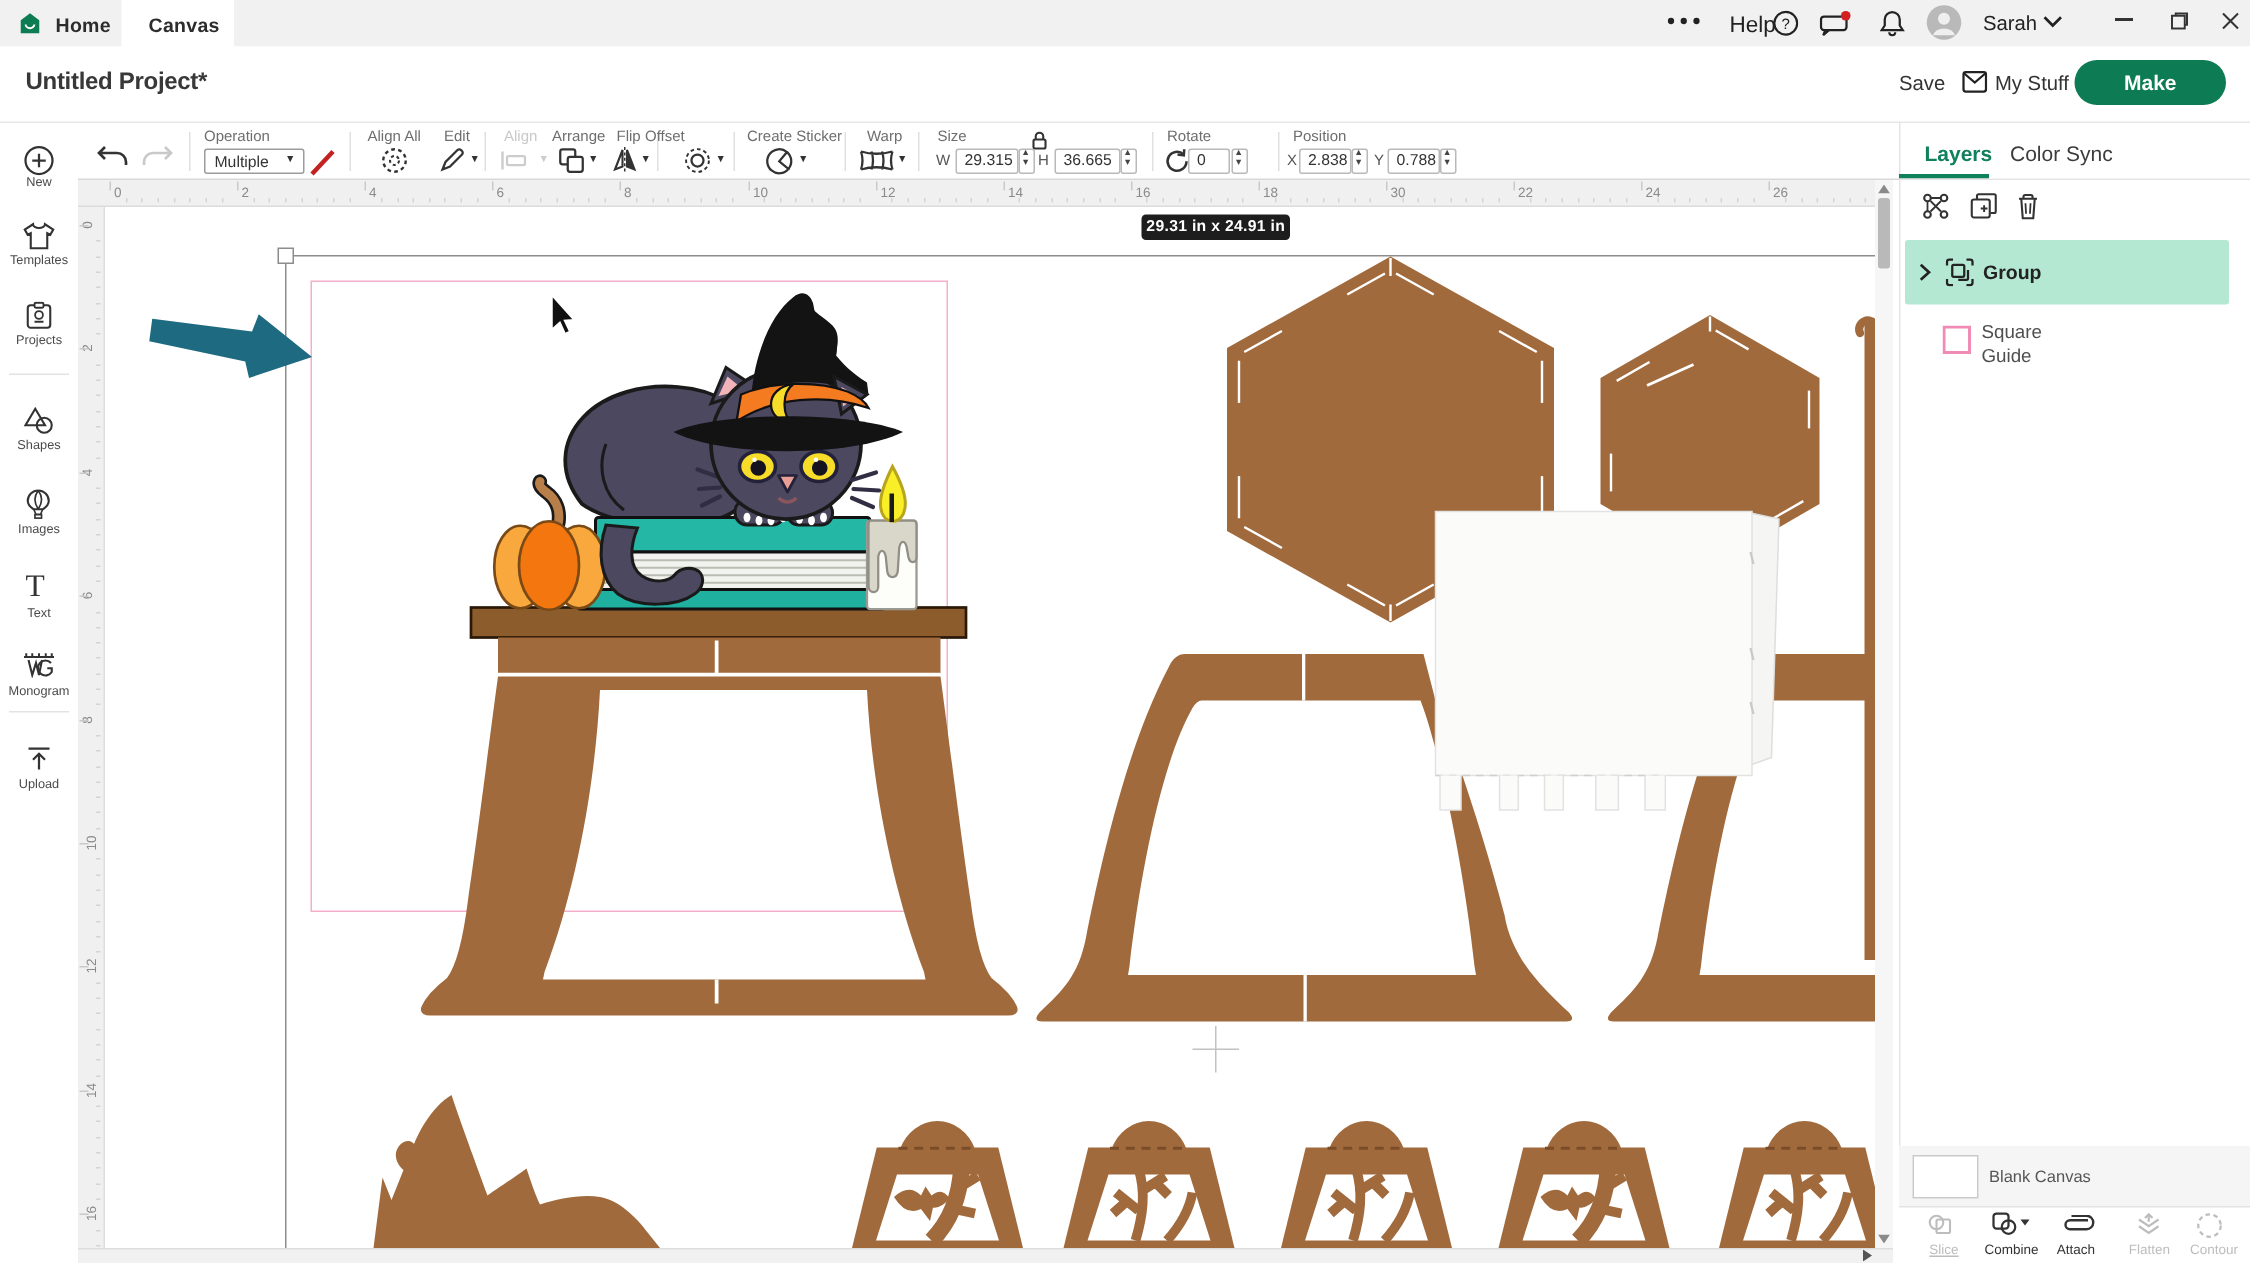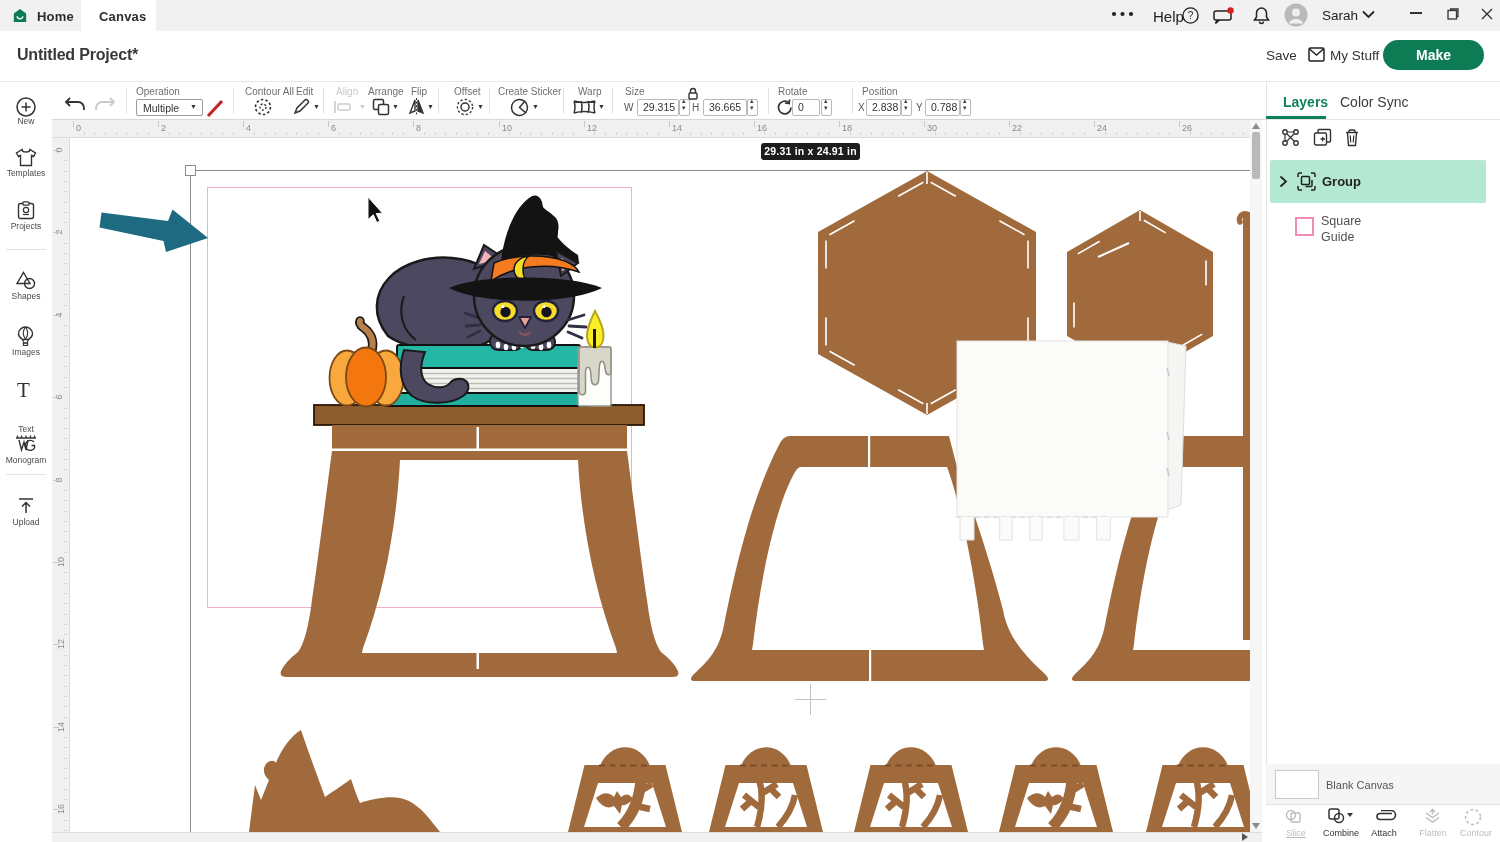--- a/index.html
+++ b/index.html
@@ -120,21 +120,21 @@
   <svg class="abs" style="left:92px;top:96px" width="24" height="17" viewBox="0 0 24 17">
     <path d="M18 2 L22 6 L18 10 M22 6 H10 a6 6 0 0 0 -6 6 v2" fill="none" stroke="#c9c9c9" stroke-width="1.8"></path>
   </svg>
   <div class="tdiv" style="left:126px"></div>
   <div class="tlabel" style="left:136px">Operation</div>
   <div class="abs" style="left:136px;top:99px;width:67px;height:17px;border:1px solid #9c9c9c;border-radius:2px;background:#fff;font-size:10.5px;color:#333;padding:2px 0 0 6px;">Multiple <span style="position:absolute;right:5px;top:3px;font-size:7px;color:#333">▼</span></div>
   <svg class="abs" style="left:206px;top:98px" width="20" height="20" viewBox="0 0 20 20">
     <path d="M2 18 L16 3" stroke="#c32222" stroke-width="3"></path>
   </svg>
   <div class="tdiv" style="left:233px"></div>
-  <div class="tlabel" style="left:245px">Contour All</div>
+  <div class="tlabel" style="left:245px">Align All</div>
   <svg class="abs" style="left:254px;top:98px" width="18" height="18" viewBox="0 0 18 18">
     <g fill="none" stroke="#333" stroke-width="1.6" stroke-dasharray="2.5 2.2">
       <circle cx="9" cy="9" r="7.5"></circle>
     </g>
     <circle cx="9" cy="9" r="3" fill="none" stroke="#333" stroke-width="1.4" stroke-dasharray="2 1.8"></circle>
   </svg>
   <div class="tlabel" style="left:296px">Edit</div>
   <svg class="abs" style="left:292px;top:97px" width="19" height="19" viewBox="0 0 19 19">
     <path d="M3 16 L5 11 L13 3 a1.6 1.6 0 0 1 2.3 0 l0.7 0.7 a1.6 1.6 0 0 1 0 2.3 L8 14 Z" fill="none" stroke="#333" stroke-width="1.5"></path>
   </svg>
@@ -153,21 +153,21 @@
   </svg>
   <div class="abs" style="left:392px;top:103px;font-size:7px;color:#333">▼</div>
   <div class="tlabel" style="left:411px">Flip</div>
   <svg class="abs" style="left:408px;top:97px" width="17" height="19" viewBox="0 0 17 19">
     <path d="M7 3 L2 16 L7 14 Z" fill="none" stroke="#333" stroke-width="1.4"></path>
     <path d="M10 3 L15 16 L10 14 Z" fill="#333" stroke="#333" stroke-width="1.4"></path>
     <path d="M8.5 1 V18" stroke="#333" stroke-width="1" stroke-dasharray="2 1.6"></path>
   </svg>
   <div class="abs" style="left:427px;top:103px;font-size:7px;color:#333">▼</div>
   <div class="tdiv" style="left:438px"></div>
-  <div class="tlabel" style="left:454px">Offset</div>
+  <div class="tlabel" style="left:430px">Offset</div>
   <svg class="abs" style="left:456px;top:98px" width="18" height="18" viewBox="0 0 18 18">
     <circle cx="9" cy="9" r="4" fill="none" stroke="#333" stroke-width="1.5"></circle>
     <circle cx="9" cy="9" r="7.6" fill="none" stroke="#333" stroke-width="1.3" stroke-dasharray="2.4 2"></circle>
   </svg>
   <div class="abs" style="left:477px;top:103px;font-size:7px;color:#333">▼</div>
   <div class="tdiv" style="left:489px"></div>
   <div class="tlabel" style="left:498px">Create Sticker</div>
   <svg class="abs" style="left:510px;top:98px" width="19" height="19" viewBox="0 0 19 19">
     <path d="M9.5 1.5 a8 8 0 1 0 8 8 L9.5 9.5 Z" fill="none" stroke="#333" stroke-width="1.5" transform="rotate(40 9.5 9.5)"></path>
     <path d="M9.5 1.5 a8 8 0 0 1 8 8" fill="none" stroke="#333" stroke-width="1.5" transform="rotate(40 9.5 9.5)"></path>
@@ -233,21 +233,21 @@
     <circle cx="14.5" cy="12.5" r="5" fill="#fff" fill-opacity="0" stroke="#333" stroke-width="1.4"></circle>
   </svg>
   <div class="sblabel" style="top:291px">Shapes</div>
   <svg class="abs" style="left:17px;top:326px" width="17" height="20" viewBox="0 0 17 20">
     <path d="M8.5 1 a7 7 0 0 1 7 7 c0 3-2.5 4.5-4 5.5 h-6 c-1.5-1-4-2.5-4-5.5 a7 7 0 0 1 7-7 Z" fill="none" stroke="#333" stroke-width="1.4"></path>
     <path d="M5.5 13.5 L7 17 H10 L11.5 13.5 M8.5 1 C5.5 5 5.5 9 8.5 13.5 M8.5 1 C11.5 5 11.5 9 8.5 13.5" fill="none" stroke="#333" stroke-width="1.1"></path>
     <rect x="6.3" y="17" width="4.4" height="2.4" fill="none" stroke="#333" stroke-width="1.1"></rect>
   </svg>
   <div class="sblabel" style="top:347px">Images</div>
   <div class="abs" style="left:17px;top:378px;font-family:'Liberation Serif',serif;font-size:21px;color:#333;">T</div>
-  <div class="sblabel" style="top:424px">Text</div>
+  <div class="sblabel" style="top:403px">Text</div>
   <svg class="abs" style="left:15px;top:434px" width="22" height="18" viewBox="0 0 22 18">
     <path d="M1 4 H21 M2.5 4 V1.5 M6.5 4 V1.5 M11 4 V1.5 M15.5 4 V1.5 M19.5 4 V1.5" stroke="#333" stroke-width="1.3" fill="none"></path>
     <path d="M4 6 L6.5 16 L9 8 L11 16 L13 6" fill="none" stroke="#333" stroke-width="1.4"></path>
     <path d="M19 8 a5 5 0 1 0 0.5 6 v-2.5 h-3" fill="none" stroke="#333" stroke-width="1.4"></path>
   </svg>
   <div class="sblabel" style="top:455px">Monogram</div>
   <div class="sbdiv" style="top:474px"></div>
   <svg class="abs" style="left:17px;top:497px" width="18" height="17" viewBox="0 0 18 17">
     <path d="M2 2 H16" stroke="#333" stroke-width="1.5"></path>
     <path d="M9 16 V6 M5 9.5 L9 5.5 L13 9.5" fill="none" stroke="#333" stroke-width="1.5"></path>

